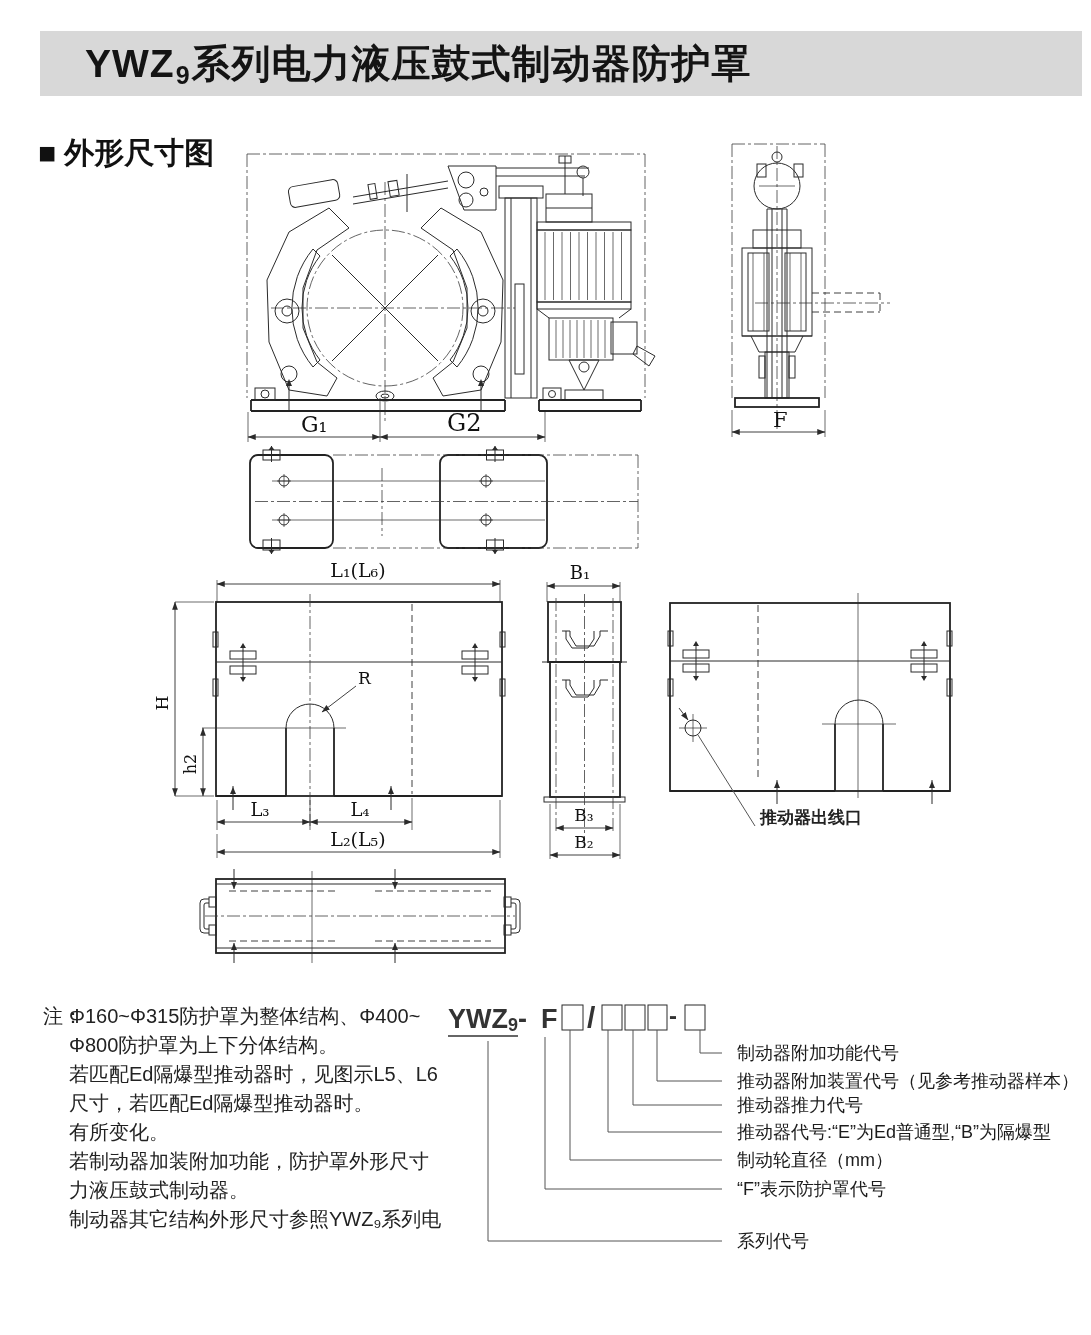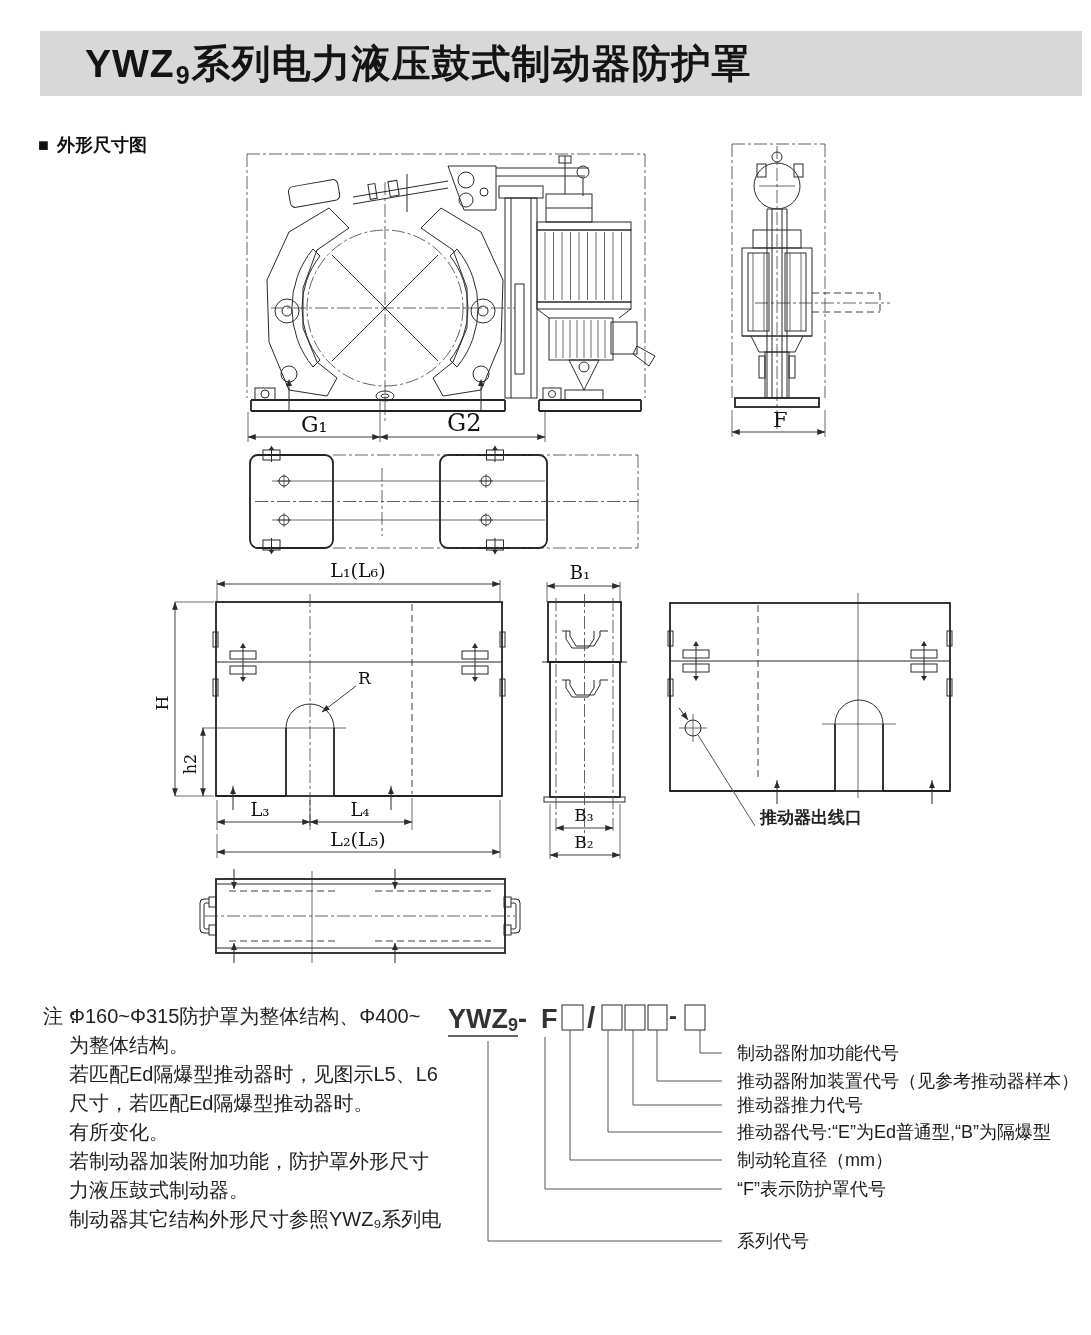--- a/index.html
+++ b/index.html
@@ -4,21 +4,21 @@
 <style>
   html,body{margin:0;padding:0;background:#fff;}
   #page{position:relative;width:1091px;height:1335px;background:#ffffff;overflow:hidden;
         font-family:"Liberation Sans","DejaVu Sans",sans-serif;color:#1c1c1c;}
   .abs{position:absolute;}
   
   .title-bar{left:40px;top:31px;width:1042px;height:65px;background:#d8d8d8;}
   .title{position:absolute;left:45px;top:0;height:65px;line-height:65px;font-size:39px;font-weight:bold;color:#141414;letter-spacing:1px;white-space:nowrap;text-align:center;}
   .tsub{font-size:25px;position:relative;top:7px;margin:0 1px;}
   
-  .sec-head{left:38px;top:133px;font-size:18px;font-weight:bold;color:#111;}
+  .sec-head{left:38px;top:133px;font-size:30px;font-weight:bold;color:#111;}
   .sec-head .sq{margin-right:8px;}
   
   .notes{left:43px;top:1002px;width:420px;font-size:20px;line-height:29px;color:#222;}
   .notes .nlabel{position:absolute;left:0;top:0;}
   .notes .nbody{margin-left:26px;}
   
   svg{overflow:visible;}
   .ln{fill:none;stroke:#2b2b2b;stroke-width:1;stroke-linejoin:miter;}
   .tk{fill:none;stroke:#222;stroke-width:1.8;}
   .cl{fill:none;stroke:#3c3c3c;stroke-width:.8;stroke-dasharray:13 3 3 3;}
@@ -314,21 +314,21 @@
     <polygon class="sol" points="36,17 42,17 39,24"></polygon>
       <polygon class="sol" points="197,17 203,17 200,24"></polygon>
     <polygon class="sol" points="36,85 42,85 39,78"></polygon>
       <polygon class="sol" points="197,85 203,85 200,78"></polygon>
   </svg>
 
   <div class="abs notes">
     <span class="nlabel">注：</span>
     <div class="nbody">
       <div>Φ160~Φ315防护罩为整体结构、Φ400~</div>
-      <div>为整体结构。</div>
+      <div>Φ800防护罩为上下分体结构。</div>
       <div>若匹配Ed隔爆型推动器时，见图示L5、L6</div>
       <div>尺寸，若匹配Ed隔爆型推动器时。</div>
       <div>有所变化。</div>
       <div>若制动器加装附加功能，防护罩外形尺寸</div>
       <div>力液压鼓式制动器。</div>
       <div>制动器其它结构外形尺寸参照YWZ₉系列电</div>
     </div>
   </div>
 
   <svg class="abs" style="left:440px;top:995px" width="645" height="280" viewBox="0 0 645 280">

